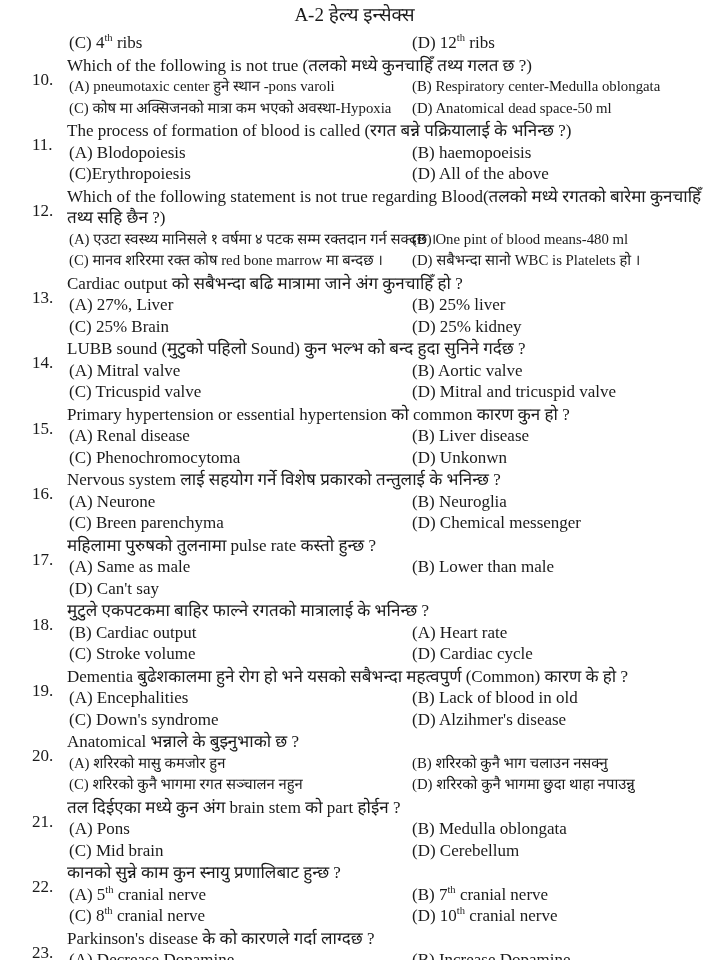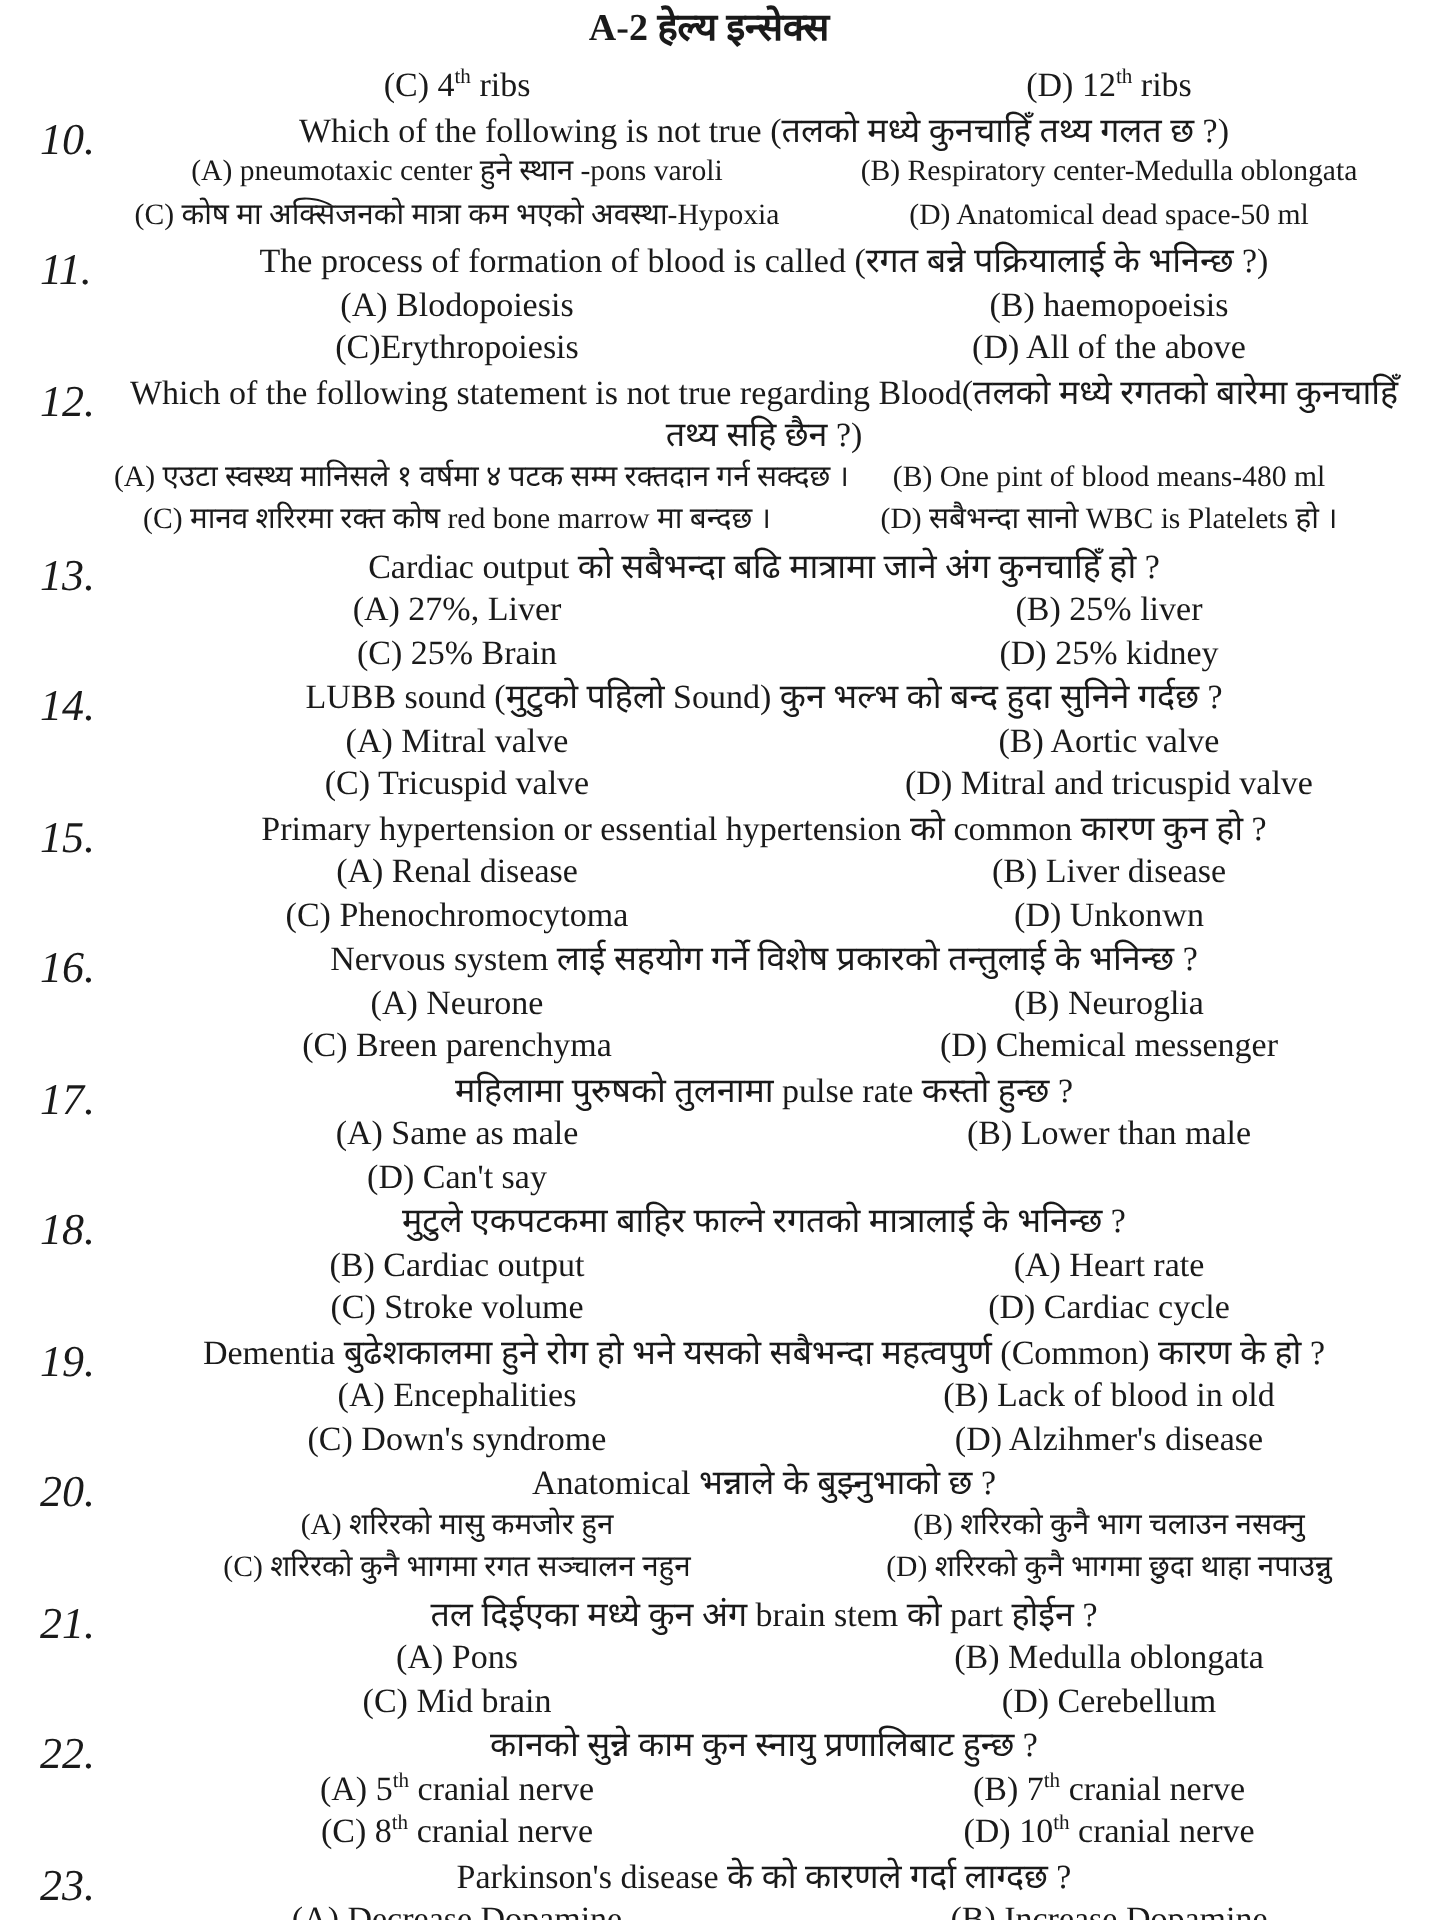--- a/index.html
+++ b/index.html
@@ -9,36 +9,35 @@
     background: #ffffff;
     color: #1a1a1a;
     font-family: "Liberation Serif", "DejaVu Serif", serif;
     overflow: hidden;
   }
   .page { padding: 3px 6px 0 0; }
   .title {
     margin: 0 0 5px 0;
     text-align: center;
     font-size: 19px;
-    font-weight: bold;
+    font-weight: normal;
     line-height: 24px;
   }
-  .qblock { margin: 0 0 1px 0; text-align: center; }
+  .qblock { margin: 0 0 1px 12px; }
   .qhead {
     position: relative;
     padding-left: 55px;
     font-size: 17px;
     line-height: 21.5px;
   }
   .qnum {
     position: absolute;
     left: 20px;
-    top: 4px;
-    font-size: 22px;
-    font-style: italic;
+    top: 14px;
+    font-size: 17px;
   }
   .opts {
     padding-left: 57px;
     display: grid;
     grid-template-columns: 343px 1fr;
     column-gap: 0;
   }
   .opt {
     font-size: 17px;
     line-height: 21.5px;

